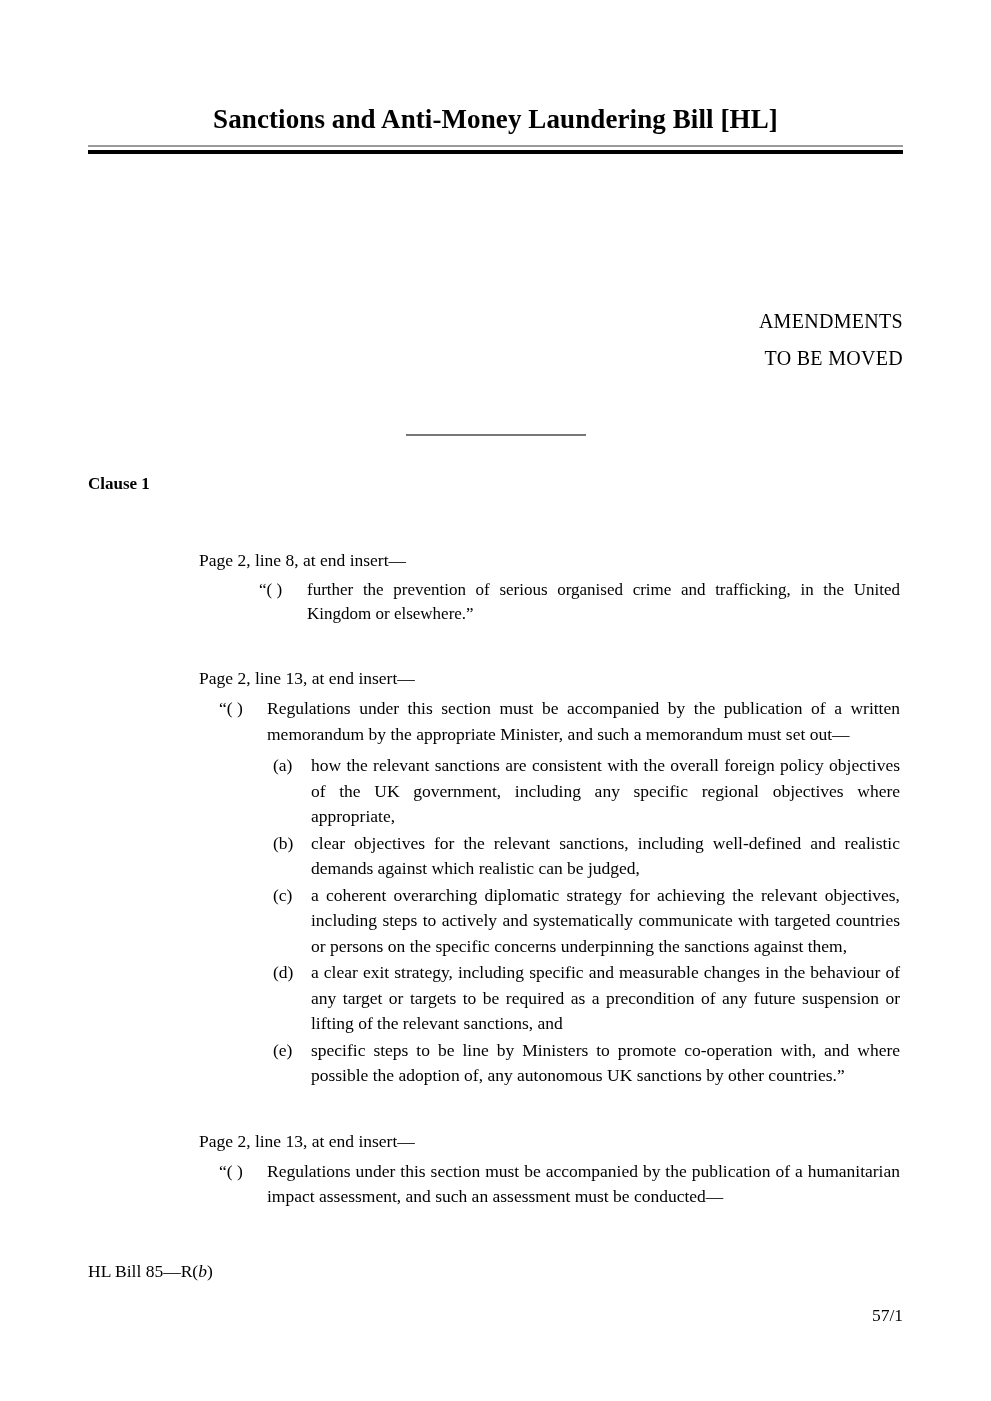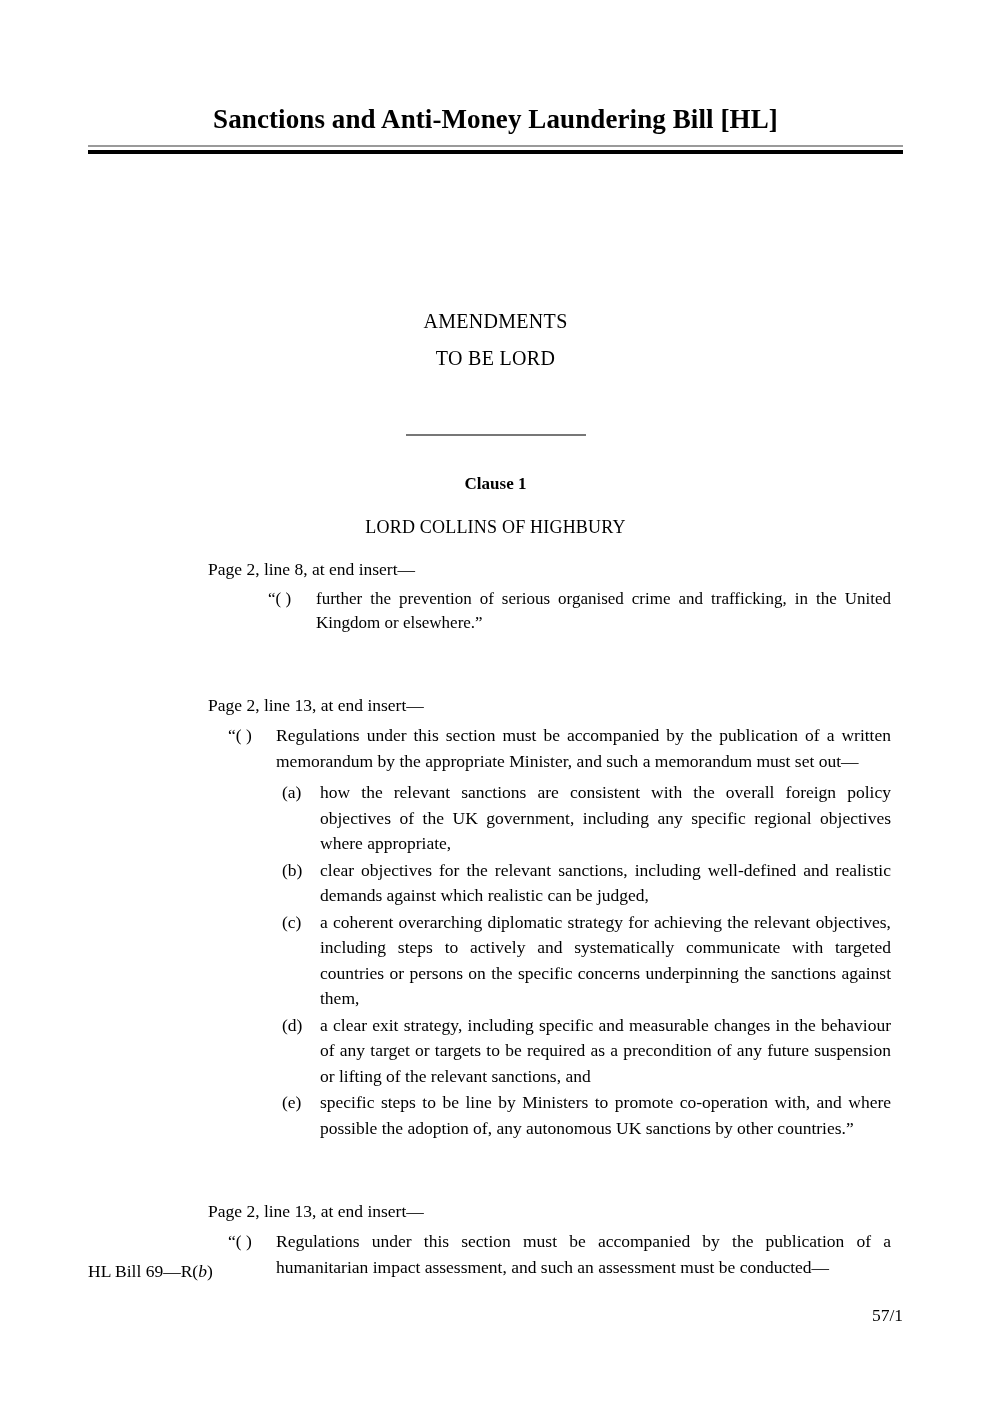--- a/index.html
+++ b/index.html
@@ -59,20 +59,21 @@
     position: absolute;
     left: 88px;
     top: 303px;
     width: 815px;
     text-align: center;
   }
   .headings div {
     font-size: 20px;
     line-height: 37px;
     letter-spacing: 0.3px;
+    text-align: right;
   }
   .divider-wrap {
     position: absolute;
     left: 88px;
     top: 425px;
     width: 815px;
     text-align: center;
   }
   .divider {
     display: inline-block;
@@ -81,21 +82,20 @@
     background: #777777;
     vertical-align: middle;
   }
 
   
   .clause-heading {
     position: absolute;
     left: 88px;
     top: 474px;
     width: 815px;
-    text-align: center;
     font-size: 17px;
     font-weight: bold;
   }
   .sponsor {
     position: absolute;
     left: 88px;
     top: 517px;
     width: 815px;
     text-align: center;
     font-size: 18px;
@@ -104,21 +104,21 @@
 
   
   .body-area {
     position: absolute;
     left: 88px;
     top: 545px;
     width: 815px;
   }
 
   .amendment {
-    margin: 12px;
+    margin: 3px;
   }
 
   .lead-in {
     font-size: 17.5px;
     line-height: 25px;
     margin-left: 108px;
   }
 
   
   .quoted {
@@ -197,28 +197,27 @@
 <body>
 
 <div class="page">
 
   <div class="doc-title">Sanctions and Anti-Money Laundering Bill [HL]</div>
   <div class="rule-thin"></div>
   <div class="rule-thick"></div>
 
   <div class="headings">
     <div>AMENDMENTS</div>
-    <div>TO BE LORD</div>
+    <div>TO BE MOVED</div>
   </div>
   <div class="divider-wrap">
     <span class="divider"></span>
   </div>
 
   <div class="clause-heading">Clause 1</div>
-  <div class="sponsor">LORD COLLINS OF HIGHBURY</div>
 
   <div class="body-area">
 
     <div class="amendment">
       <div class="lead-in">Page 2, line 8, at end insert—</div>
       <div class="quoted deep">
         <span class="marker">“( )</span>
         <span class="qtext">further the prevention of serious organised crime and trafficking, in the United Kingdom or elsewhere.”</span>
       </div>
     </div>
@@ -262,17 +261,17 @@
       <div class="lead-in">Page 2, line 13, at end insert—</div>
       <div class="quoted shallow">
         <span class="marker">“( )</span>
         <span class="qtext">Regulations under this section must be accompanied by the publication of a humanitarian impact assessment, and such an assessment must be conducted—</span>
       </div>
     </div>
 
   </div>
 
   <div class="footer">
-    <span class="left"><span>HL Bill 69—R(</span><i>b</i><span>)</span></span>
+    <span class="left"><span>HL Bill 85—R(</span><i>b</i><span>)</span></span>
     <span class="right">57/1</span>
   </div>
 
 </div>
 
 </body></html>

